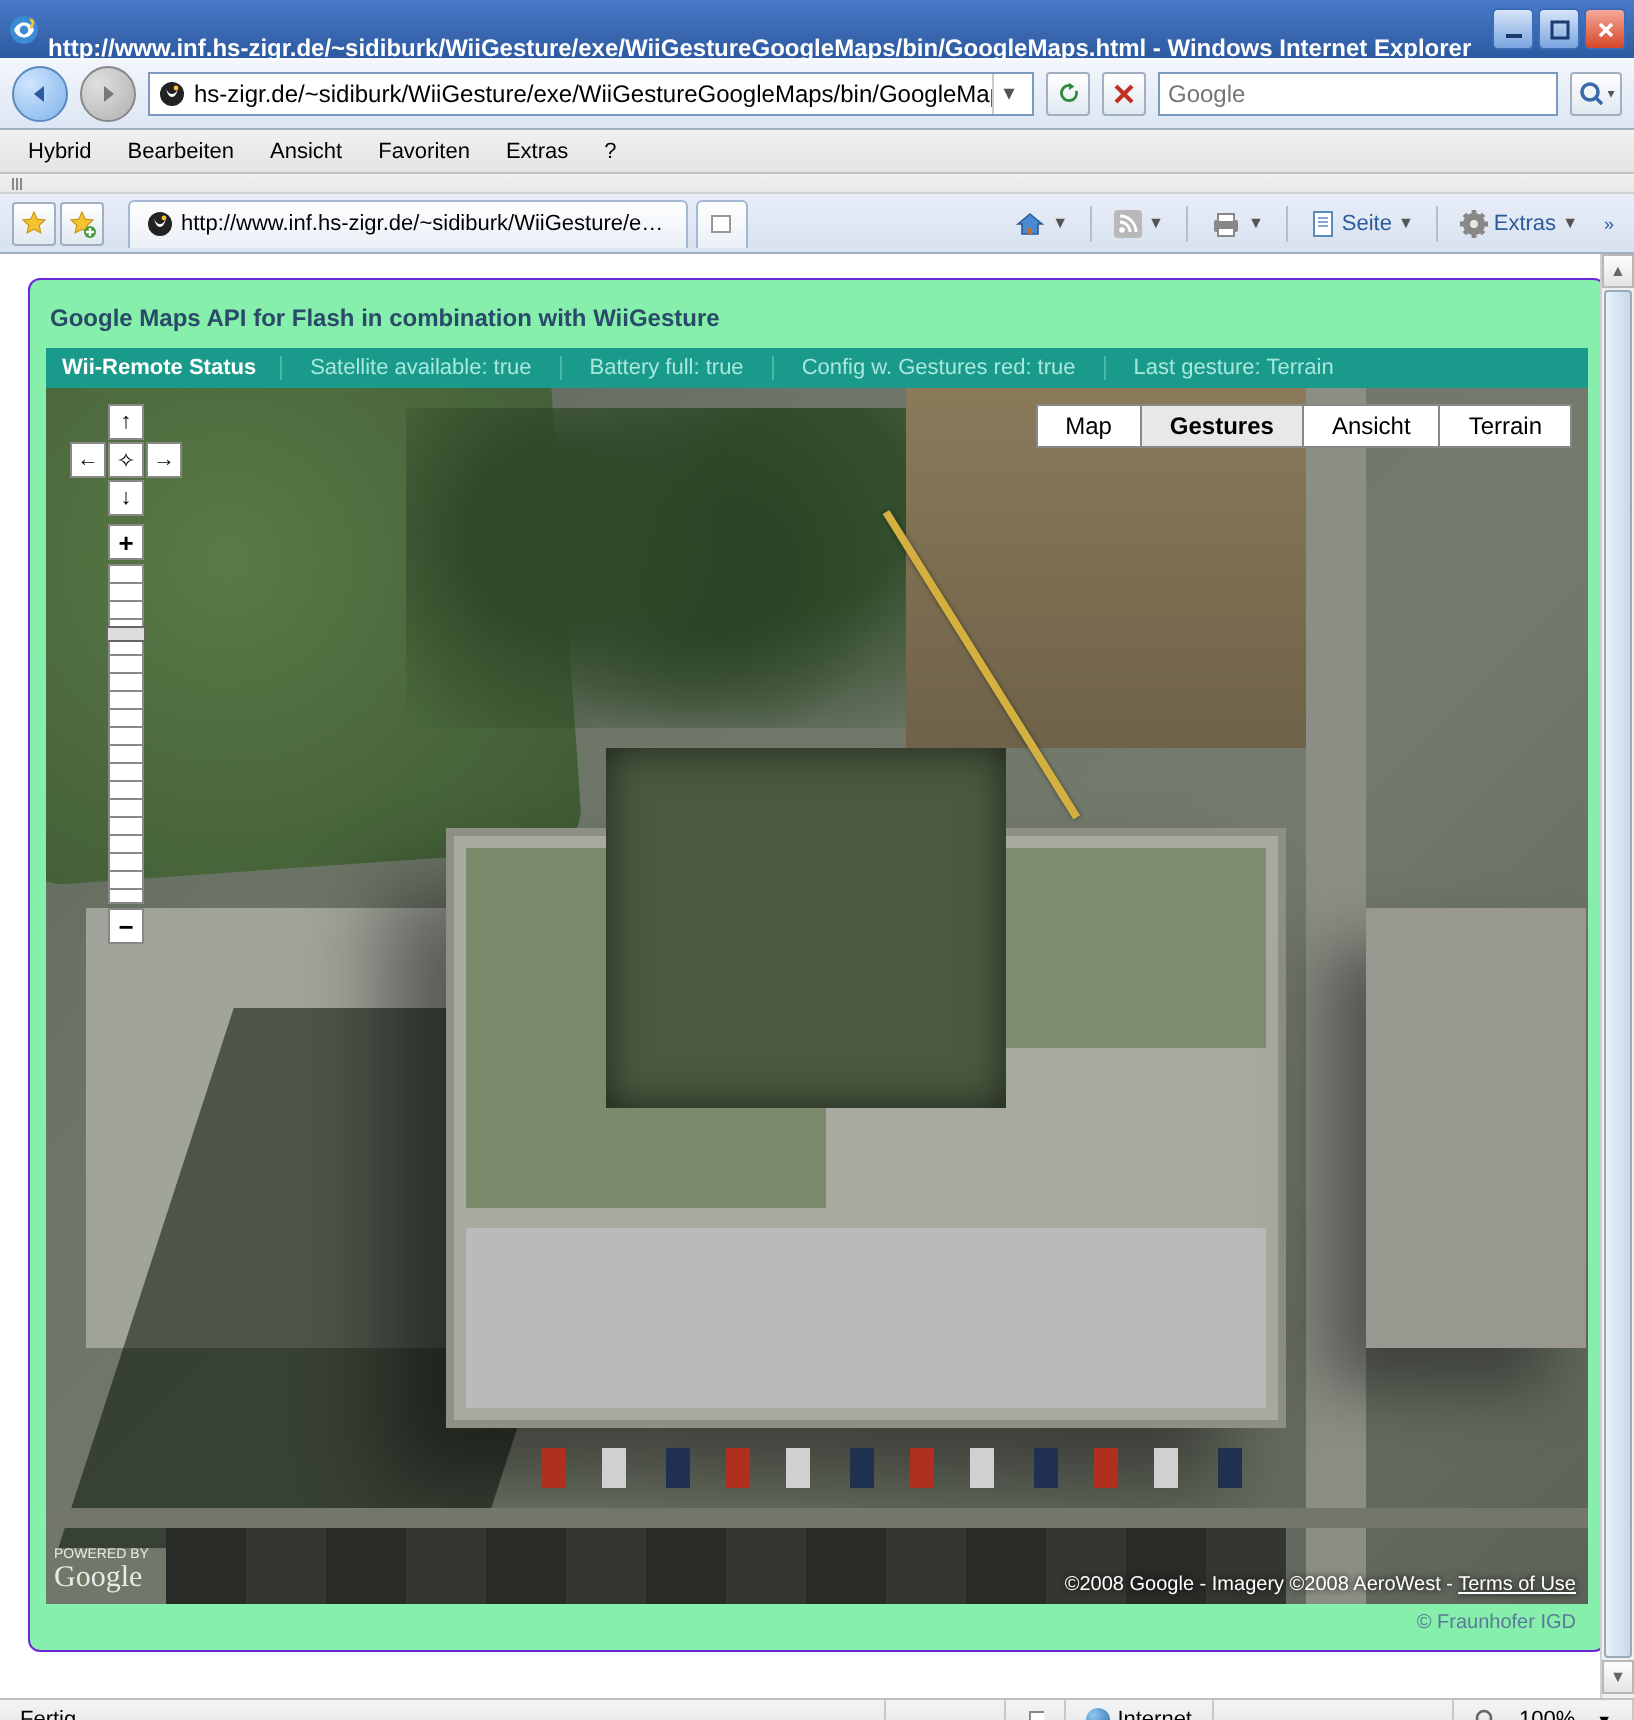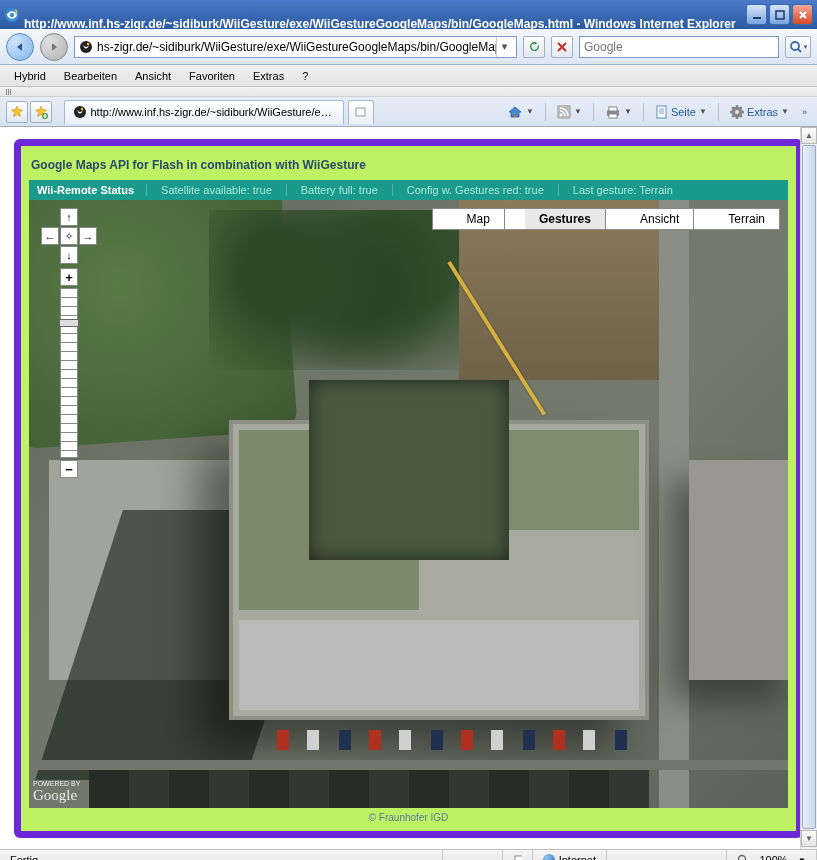--- a/index.html
+++ b/index.html
@@ -41,21 +41,21 @@
 .tab-text { white-space: nowrap; overflow: hidden; text-overflow: ellipsis; }
 .spacer { flex: 1; }
 .toolbtns { display: flex; align-items: center; gap: 2px; }
 .toolbtn { height: 22px; padding: 0 6px; border: 1px solid transparent; border-radius: 2px; display: flex; align-items: center; gap: 3px; cursor: pointer; color: #2a5a9a; }
 .toolbtn .dd { font-size: 8px; color: #555; }
 .toolsep { width: 1px; height: 18px; background: #b0c0d0; margin: 0 2px; }
 
 
 .content { position: relative; height: 722px; background: #fff; overflow: hidden; }
 .page { position: absolute; inset: 0; padding: 12px 14px; }
-.panel { border: 7px solid #6d28d9; border-radius: 6px; background: #bef264; padding: 8px; }
+.panel { border: 1px solid #6d28d9; border-radius: 6px; background: #86efac; padding: 8px; }
 .panel-title { font-size: 12px; font-weight: bold; color: #2a4a6a; padding: 4px 2px 8px; }
 .statusbar-wii { height: 20px; background: #1a9a8a; color: #fff; display: flex; align-items: center; font-size: 11px; padding: 0 8px; gap: 0; }
 .wii-label { font-weight: bold; }
 .wii-seg { padding: 0 14px; border-left: 1px solid #4ab8a8; color: #a8e8dc; }
 .wii-seg:first-of-type{border-left:none;}
 
 .mapwrap { position: relative; height: 608px; background: #6a7064; overflow: hidden; border-top: none; }
 .satimg { position: absolute; inset: 0; }
 
 
@@ -85,31 +85,31 @@
 .pan-left { left: 0; top: 19px; }
 .pan-center { left: 19px; top: 19px; }
 .pan-right { left: 38px; top: 19px; }
 .pan-down { left: 19px; top: 38px; }
 .zoom-col { margin-left: 19px; margin-top: 4px; }
 .zoom-btn { width: 18px; height: 18px; background: #fff; border: 1px solid #888; display: flex; align-items: center; justify-content: center; font-size: 13px; font-weight: bold; cursor: pointer; margin-bottom: 2px; }
 .zoom-track { width: 18px; height: 170px; background: #fff; border: 1px solid #888; position: relative; background-image: repeating-linear-gradient(to bottom, transparent 0 8px, #888 8px 9px); }
 .zoom-thumb { position: absolute; left: -2px; top: 30px; width: 20px; height: 8px; background: #ddd; border: 1px solid #666; cursor: pointer; }
 
 .maptype { position: absolute; right: 8px; top: 8px; display: flex; background: #fff; border: 1px solid #888; }
-.maptype-btn { padding: 3px 14px; border-right: 1px solid #888; cursor: pointer; font-size: 12px; margin-left: 20px; }
+.maptype-btn { padding: 3px 14px; border-right: 1px solid #888; cursor: pointer; font-size: 12px; }
 .maptype-btn:last-child { border-right: none; }
 .maptype-btn.active { background: #e8e8e8; font-weight: bold; }
 
 .goog-logo { position: absolute; left: 4px; bottom: 4px; color: #fff; font-size: 10px; opacity: 0.85; }
 .goog-logo .pw { font-size: 7px; display:block; }
 .goog-logo .gl { font-family: Georgia, serif; font-size: 15px; }
 .map-copy { position: absolute; right: 6px; bottom: 4px; color: #fff; font-size: 10px; text-shadow: 0 0 3px #000; }
 .map-copy a { color: #fff; text-decoration: underline; }
 
-.footer-attr { text-align: center; padding: 4px 6px 0; font-size: 10px; color: #5a7a9a; }
+.footer-attr { text-align: right; padding: 4px 6px 0; font-size: 10px; color: #5a7a9a; }
 
 .scroll-v{position:absolute;right:0;top:0;width:17px;height:100%;background:#f0f0f0;border-left:1px solid #d0d0d0;}
 .scroll-v .tr-btn{height:17px;background:linear-gradient(#fdfdfd,#e4e4e4);border:1px solid #b8b8b8;display:flex;align-items:center;justify-content:center;font-size:8px;color:#666;}
 .scroll-v .thumb{margin:1px;height:calc(100% - 38px);background:linear-gradient(90deg,#e8f0fa,#c8d8ec);border:1px solid #9ab;border-radius:2px;}
 
 
 .ie-status { height: 21px; background: linear-gradient(#f4f4f4,#e4e4e4); border-top: 1px solid #c0c0c0; display: flex; align-items: center; font-size: 11px; }
 .ie-status .seg { padding: 0 10px; border-right: 1px solid #c8c8c8; height: 100%; display: flex; align-items: center; gap: 4px; }
 .ie-status .seg.first { flex: 1; }
 .ie-status .globe { width: 12px; height: 12px; border-radius: 50%; background: radial-gradient(circle at 30% 30%, #8ec8f0, #2a6aa8); }
@@ -337,20 +337,24 @@
           <div class="maptype-btn">Map</div>
           <div class="maptype-btn active">Gestures</div>
           <div class="maptype-btn">Ansicht</div>
           <div class="maptype-btn">Terrain</div>
         </div>
 
         <div class="goog-logo">
           <span class="pw">POWERED BY</span>
           <span class="gl">Google</span>
         </div>
+        <div class="map-copy">
+          <span>©2008 Google - Imagery ©2008  AeroWest -</span>
+          <a href="#">Terms of Use</a>
+        </div>
       </div>
       <div class="footer-attr">© Fraunhofer IGD</div>
     </div>
   </div>
   <div class="scroll-v">
     <div class="tr-btn">▲</div>
     <div class="thumb"></div>
     <div class="tr-btn">▼</div>
   </div>
 </div>

